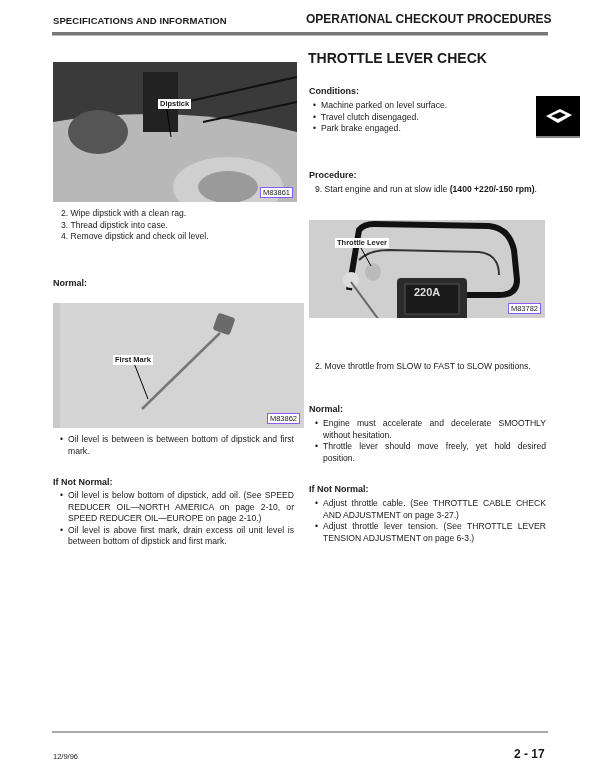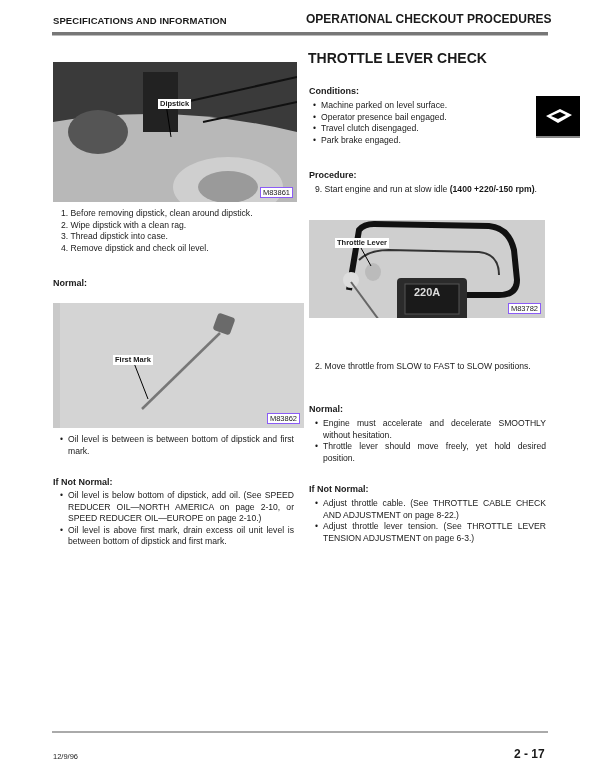--- a/index.html
+++ b/index.html
@@ -43,21 +43,20 @@
     <rect x="90" y="10" width="35" height="60" fill="#222"></rect>
     <line x1="110" y1="45" x2="244" y2="15" stroke="#111" stroke-width="2"></line>
     <line x1="150" y1="60" x2="244" y2="40" stroke="#111" stroke-width="2"></line>
     <line x1="113" y1="42" x2="118" y2="75" stroke="#000" stroke-width="1"></line>
   </svg>
   <span class="callout" style="left:93px;top:37px;">Dipstick</span>
   <span class="fig-id" style="right:4px;bottom:4px;">M83861</span>
 </div>
 
 <ol class="abs n p" style="left:57px;top:208px;width:240px;">
-  <li>1. Before removing dipstick, clean around dipstick.</li>
   <li>2. Wipe dipstick with a clean rag.</li>
   <li>3. Thread dipstick into case.</li>
   <li>4. Remove dipstick and check oil level.</li>
 </ol>
 
 <div class="abs h" style="left:53px;top:278px;">Normal:</div>
 
 <div class="abs photo" style="left:53px;top:303px;width:244px;height:125px;padding-left:7px;">
   <svg width="244" height="125">
     <rect x="0" y="0" width="244" height="125" fill="#d4d4d4"></rect>
@@ -78,21 +77,20 @@
 <ul class="abs b p" style="left:58px;top:490px;width:236px;">
   <li>Oil level is below bottom of dipstick, add oil. (See SPEED REDUCER OIL—NORTH AMERICA on page 2-10, or SPEED REDUCER OIL—EUROPE on page 2-10.)</li>
   <li>Oil level is above first mark, drain excess oil unit level is between bottom of dipstick and first mark.</li>
 </ul>
 
 <div class="abs title">THROTTLE LEVER CHECK</div>
 
 <div class="abs h" style="left:309px;top:86px;">Conditions:</div>
 <ul class="abs b p" style="left:311px;top:100px;width:220px;">
   <li>Machine parked on level surface.</li>
-  <li>Operator presence bail engaged.</li>
   <li>Travel clutch disengaged.</li>
   <li>Park brake engaged.</li>
 </ul>
 
 <div class="abs h" style="left:309px;top:170px;">Procedure:</div>
 <div class="abs p" style="left:315px;top:184px;width:230px;padding-left:12px;text-indent:-12px;">
   <span>9. Start engine and run at slow idle </span><b>(1400 +220/-150 rpm)</b><span>.</span>
 </div>
 
 <div class="abs photo" style="left:309px;top:220px;width:236px;height:98px;">
@@ -116,21 +114,21 @@
 <div class="abs p" style="left:315px;top:361px;width:230px;padding-left:12px;text-indent:-12px;">2. Move throttle from SLOW to FAST to SLOW positions.</div>
 
 <div class="abs h" style="left:309px;top:404px;">Normal:</div>
 <ul class="abs b p" style="left:313px;top:418px;width:233px;">
   <li>Engine must accelerate and decelerate SMOOTHLY without hesitation.</li>
   <li>Throttle lever should move freely, yet hold desired position.</li>
 </ul>
 
 <div class="abs h" style="left:309px;top:484px;">If Not Normal:</div>
 <ul class="abs b p" style="left:313px;top:498px;width:233px;">
-  <li>Adjust throttle cable. (See THROTTLE CABLE CHECK AND ADJUSTMENT on page 8-22.)</li>
+  <li>Adjust throttle cable. (See THROTTLE CABLE CHECK AND ADJUSTMENT on page 3-27.)</li>
   <li>Adjust throttle lever tension. (See THROTTLE LEVER TENSION ADJUSTMENT on page 6-3.)</li>
 </ul>
 
 <div class="abs tab-icon">
   <svg width="44" height="40">
     <polygon points="10,20 24,13 36,19 22,27" fill="#fff"></polygon>
     <polygon points="15,20 24,16 30,19 22,23" fill="#000"></polygon>
   </svg>
 </div>
 

